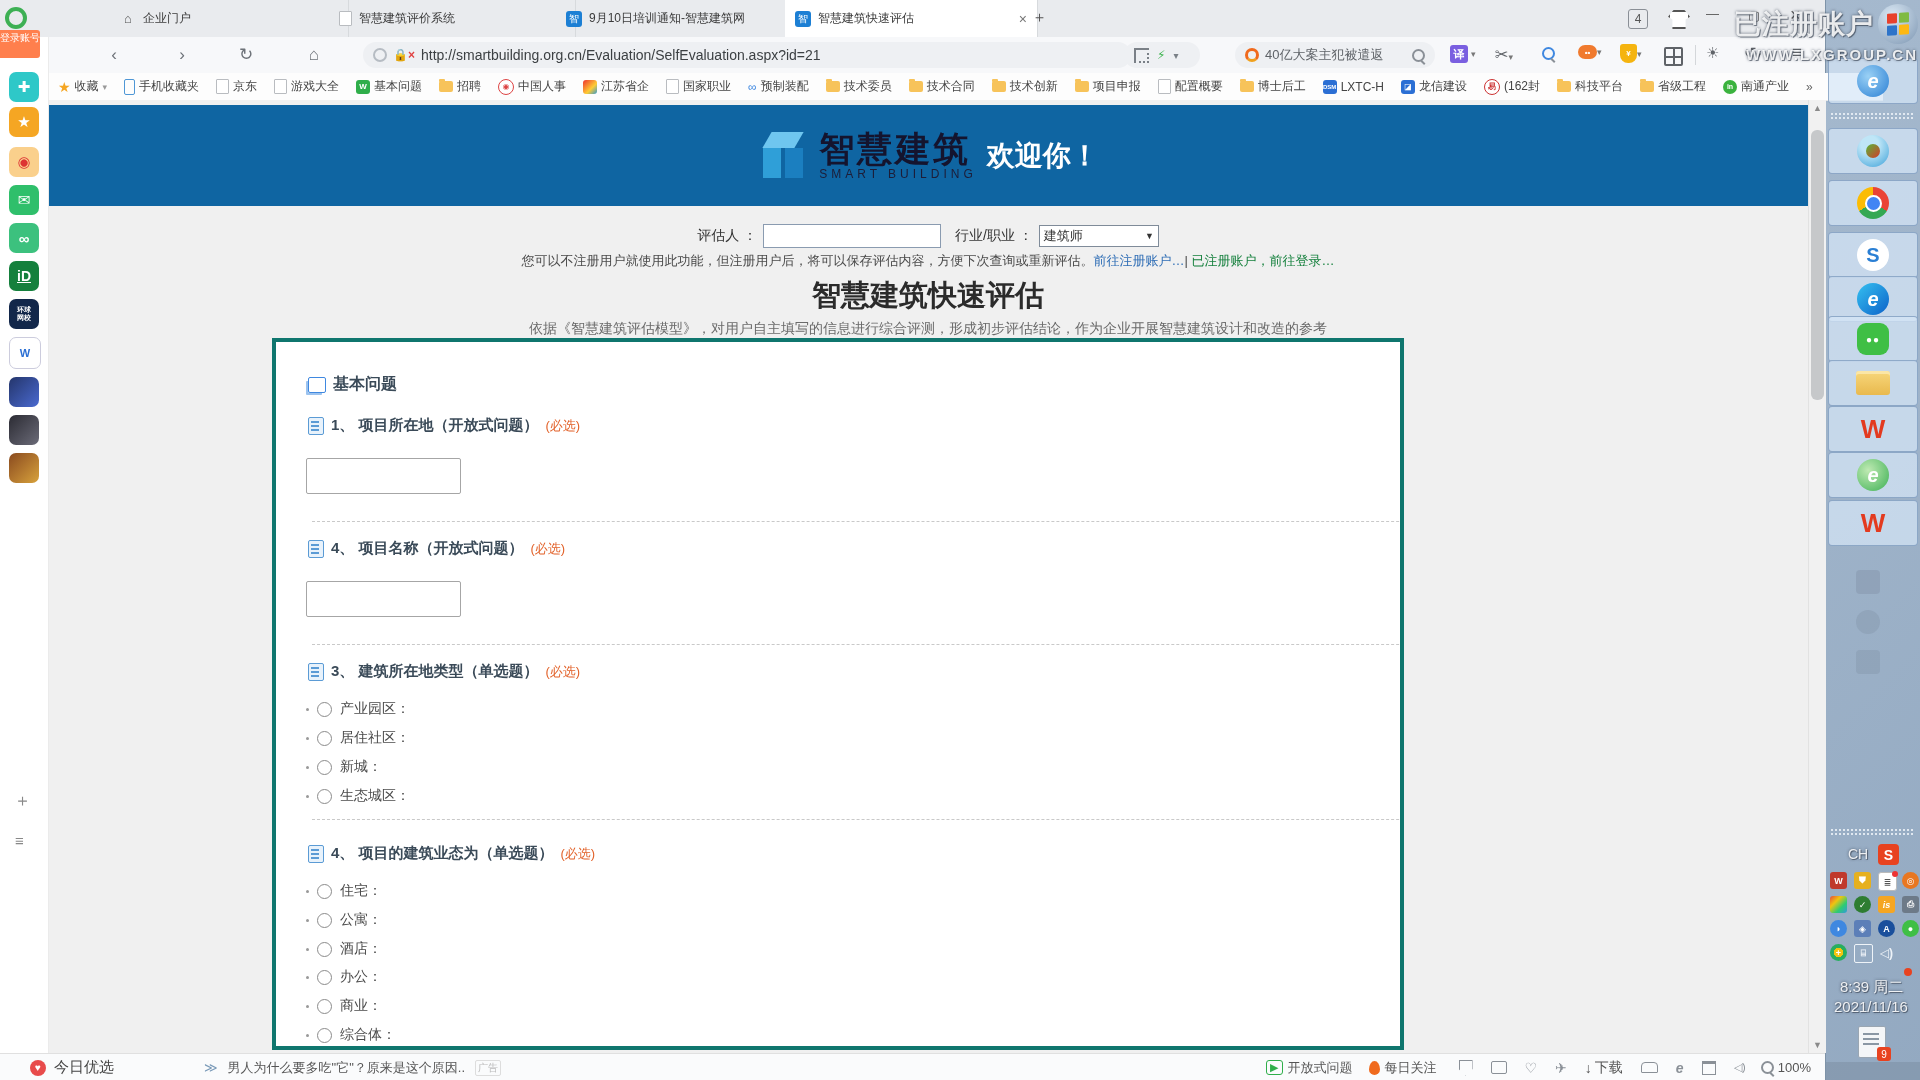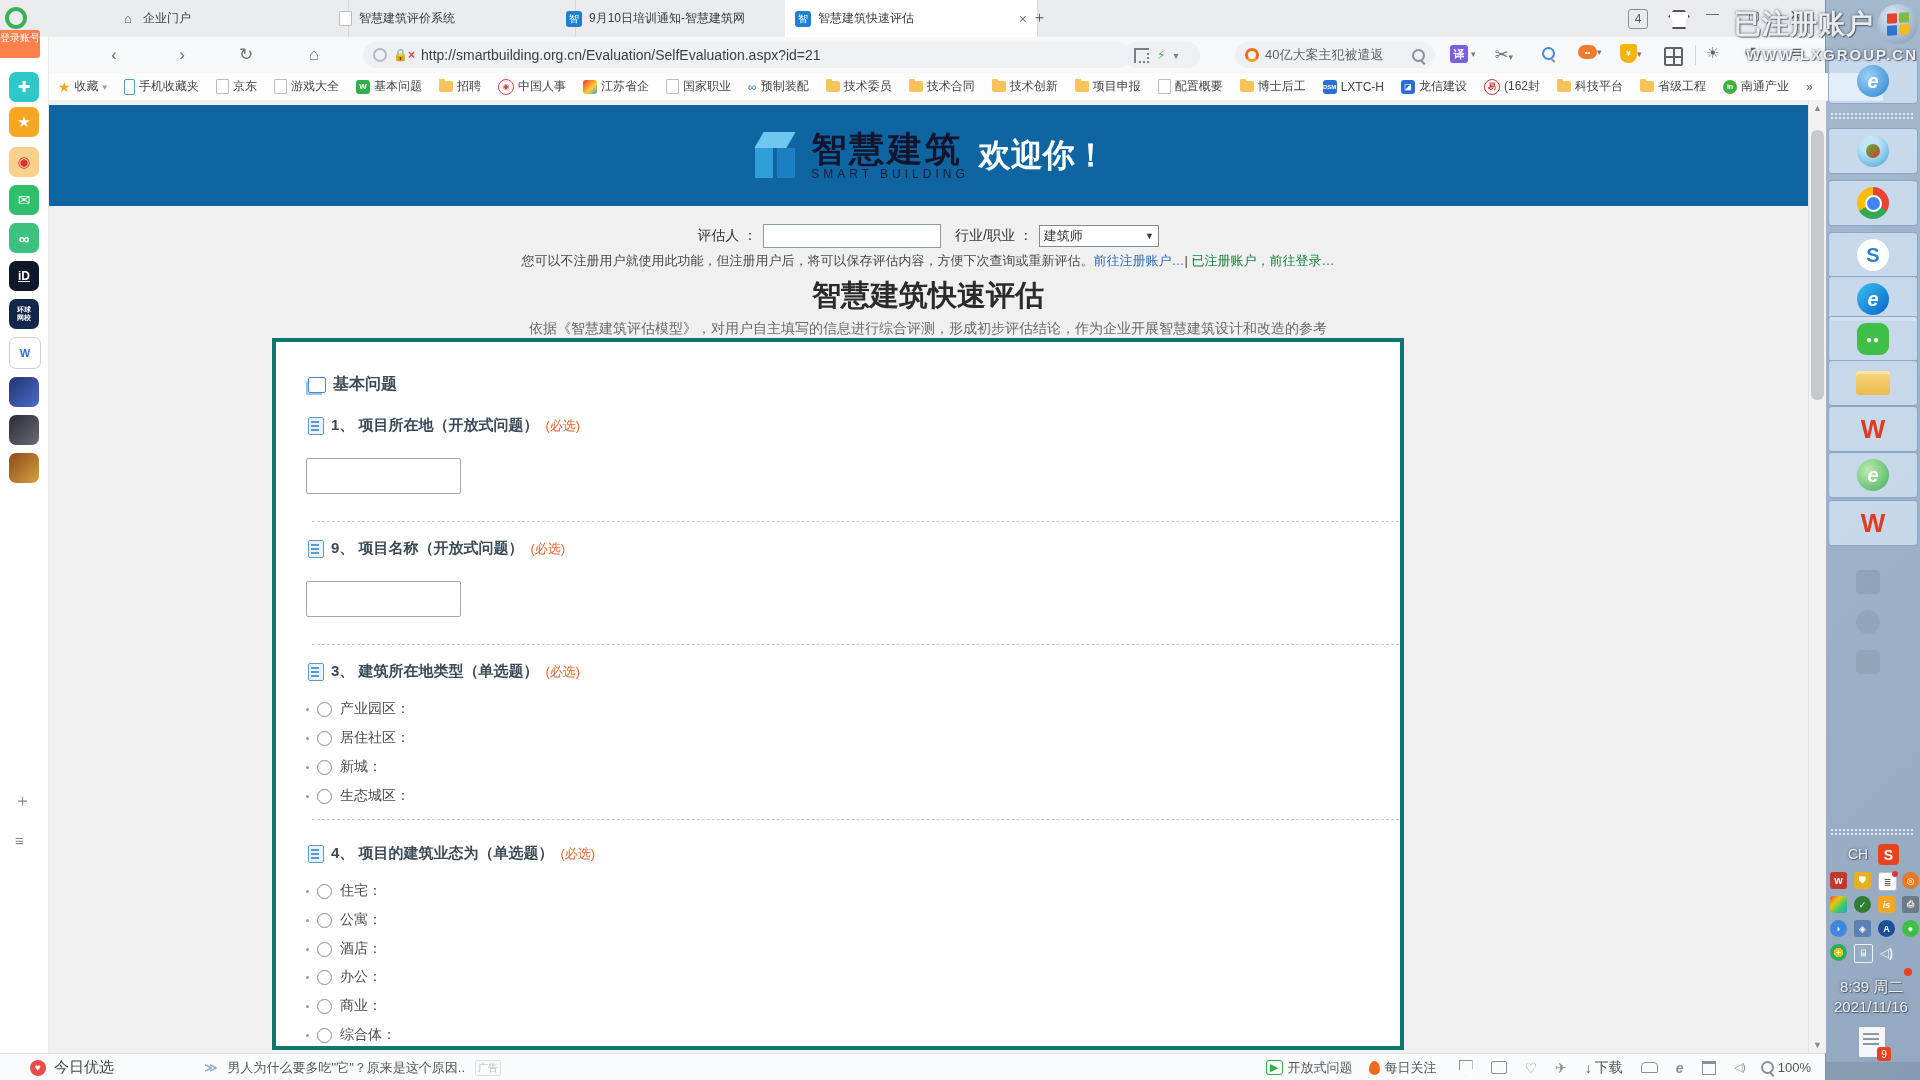--- a/index.html
+++ b/index.html
@@ -230,21 +230,21 @@
       <div class="banner">
         <div class="cube">
           <i style="left:10px;top:2px;width:32px;height:16px;transform:skewX(-30deg);background:#6fc6ef;"></i>
           <i style="left:6px;top:18px;width:18px;height:30px;background:#2f9fd8;"></i>
           <i style="left:28px;top:18px;width:18px;height:30px;background:#1b7fc0;"></i>
         </div>
         <div>
           <div style="font-size:35px;font-weight:bold;color:#14142e;letter-spacing:3px;line-height:36px;">智慧建筑</div>
           <div style="font-size:12px;color:#1d1d38;letter-spacing:4px;">SMART BUILDING</div>
         </div>
-        <div style="font-size:32px;font-weight:bold;color:#fff;">欢迎你！</div>
+        <div style="font-size:28px;font-weight:bold;color:#fff;">欢迎你！</div>
       </div>
 
       <div class="ab" style="left:0;top:124px;width:1760px;display:flex;align-items:center;justify-content:center;gap:6px;font-size:14px;color:#333;">
         <span>评估人 ：</span>
         <input class="ab" style="position: static; width: 172px; height: 20px; border: 1px solid rgb(138, 155, 176); background: rgb(255, 255, 255);" value="">
         <span style="margin-left:8px;">行业/职业 ：</span>
         <span style="width:110px;height:20px;border:1px solid #7f8b99;background:#fff;display:inline-flex;align-items:center;justify-content:space-between;padding:0 4px;font-size:13px;">
           <span>建筑师</span>
           <span style="font-size:9px;color:#333;">▼</span>
         </span>
@@ -266,21 +266,21 @@
         <div class="ab qtitle" style="left:32px;top:74px;">
           <span class="docblue"></span>
           <span>1、 项目所在地（开放式问题）</span>
           <span class="req">(必选)</span>
         </div>
         <input class="ab tin" style="left: 30px; top: 116px;" value="">
         <div class="dash" style="top:179px;"></div>
 
         <div class="ab qtitle" style="left:32px;top:197px;">
           <span class="docblue"></span>
-          <span>9、 项目名称（开放式问题）</span>
+          <span>4、 项目名称（开放式问题）</span>
           <span class="req">(必选)</span>
         </div>
         <input class="ab tin" style="left: 30px; top: 239px;" value="">
         <div class="dash" style="top:302px;"></div>
 
         <div class="ab qtitle" style="left:32px;top:320px;">
           <span class="docblue"></span>
           <span>3、 建筑所在地类型（单选题）</span>
           <span class="req">(必选)</span>
         </div>
@@ -349,21 +349,21 @@
       <div style="position:absolute;left:2px;top:30px;width:13px;height:270px;background:#c6c8ca;border-radius:6px;"></div>
       <div style="position:absolute;bottom:0;width:100%;text-align:center;font-size:9px;color:#8a8a8a;line-height:16px;">▼</div>
     </div>
 
     <div class="lsb">
       <div class="lic" style="top:35px;background:#2ec8c8;">✚</div>
       <div class="lic" style="top:70px;background:#f5a623;">★</div>
       <div class="lic" style="top:110px;background:#fad08c;color:#d33;">◉</div>
       <div class="lic" style="top:148px;background:#2fbf6b;">✉</div>
       <div class="lic" style="top:186px;background:#3cc17e;">∞</div>
-      <div class="lic" style="top:224px;background:#0f172a;font-size:12px;text-decoration:underline;">iD</div>
+      <div class="lic" style="top:224px;background:#15803d;font-size:14px;text-decoration:underline;">iD</div>
       <div class="lic" style="top:262px;background:#12274a;font-size:7px;line-height:8px;text-align:center;">环球<br>网校</div>
       <div class="lic" style="top:300px;background:#fff;border:1px solid #ccd;color:#2b6fd4;font-size:11px;">W</div>
       <div class="lic" style="top:340px;background:linear-gradient(135deg,#24356b,#4a6ad0);"></div>
       <div class="lic" style="top:378px;background:linear-gradient(135deg,#2b2b33,#6b6b78);"></div>
       <div class="lic" style="top:416px;background:linear-gradient(135deg,#8a4a1f,#d8a23c);"></div>
       <div class="ab" style="left:14px;top:752px;font-size:17px;color:#888;">＋</div>
       <div class="ab" style="left:15px;top:795px;font-size:15px;color:#888;">≡</div>
     </div>
     <div class="ab" style="left:0;top:30px;width:40px;height:28px;background:#ff7f4d;color:#fff;font-size:10px;line-height:13px;text-align:center;border-radius:0 3px 3px 0;padding-top:1px;box-sizing:border-box;z-index:5;">登录账号</div>
 

